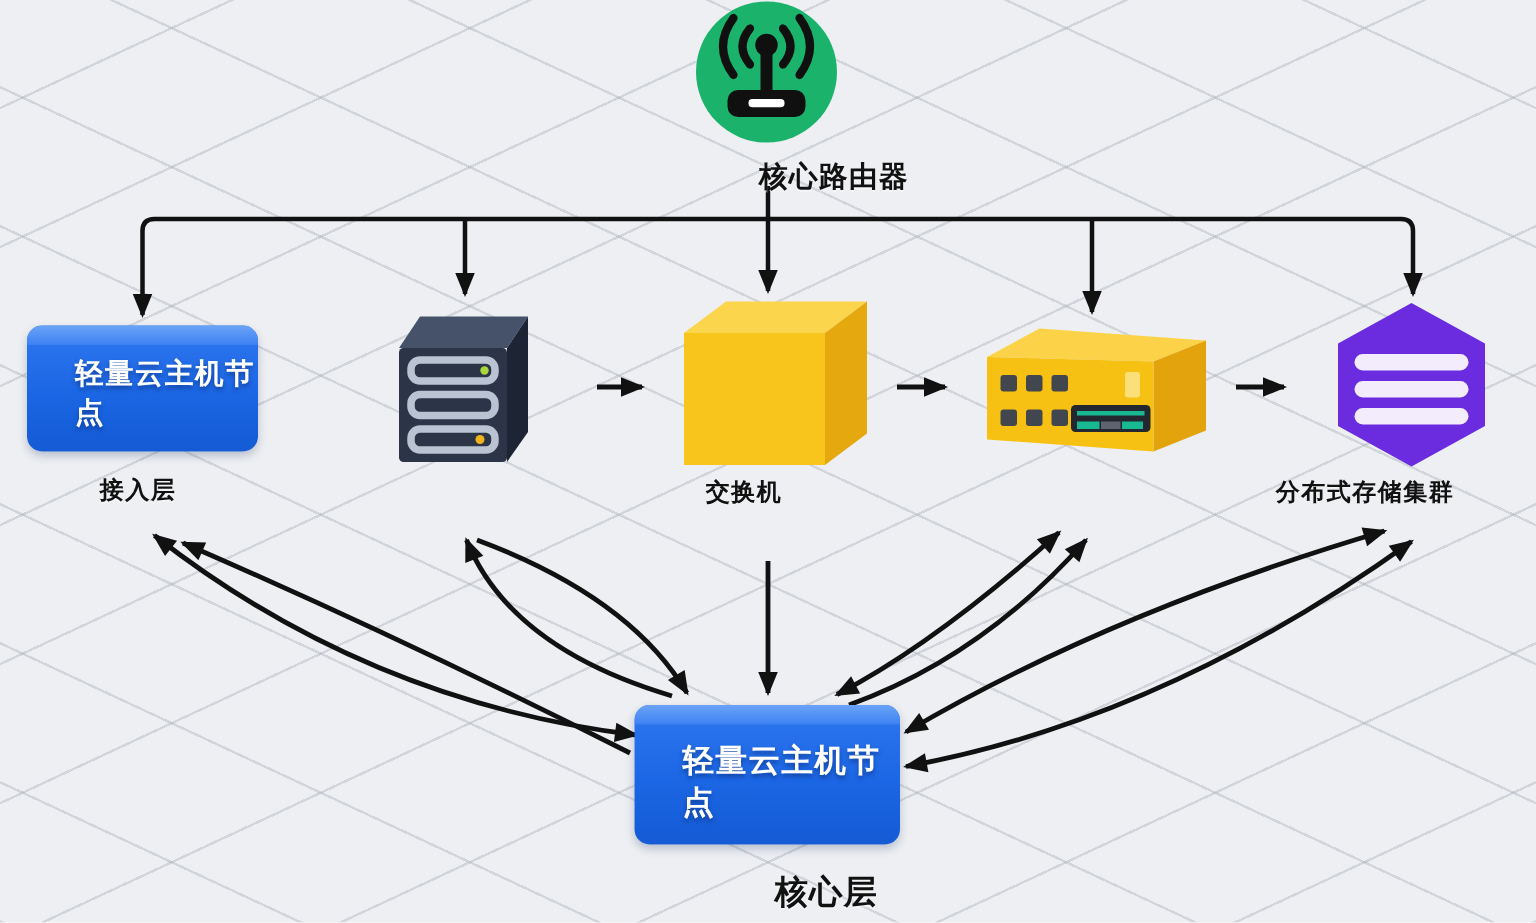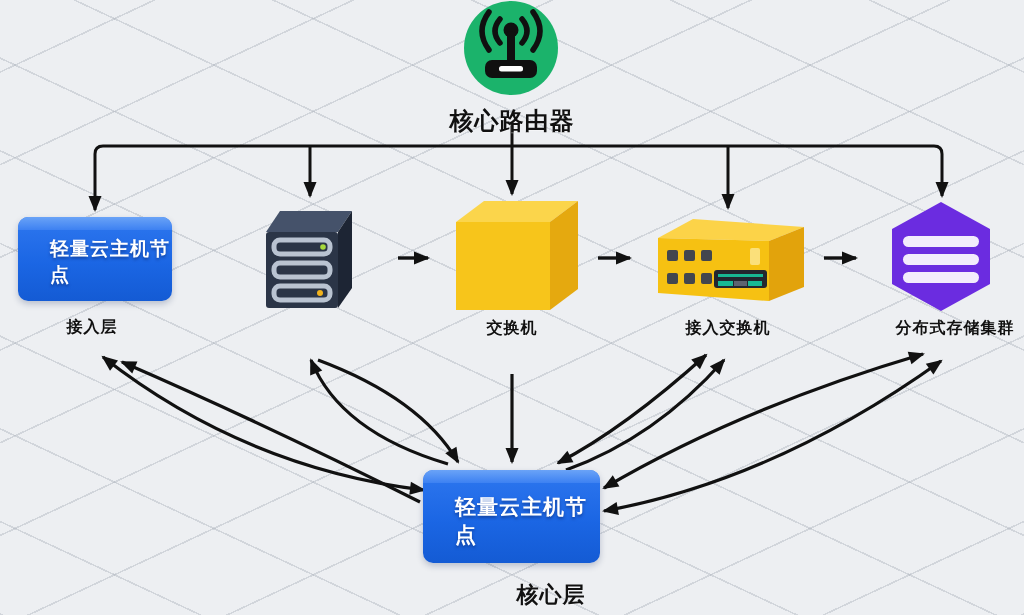--- a/index.html
+++ b/index.html
@@ -10,21 +10,21 @@
     background-image:
       repeating-linear-gradient(25deg,  rgba(165,172,182,0.38) 0px, rgba(165,172,182,0.38) 1.6px, transparent 1.6px, transparent 84px),
       repeating-linear-gradient(-25deg, rgba(165,172,182,0.38) 0px, rgba(165,172,182,0.38) 1.6px, transparent 1.6px, transparent 84px);
   }
   #wires{position:absolute;left:0;top:0;width:1024px;height:615px;}
   .lbl{
     position:absolute;transform:translateX(-50%);
     color:#111;font-weight:700;white-space:nowrap;letter-spacing:1px;
     text-shadow:0 1px 0 rgba(255,255,255,.4);
   }
-  .lbl-top{font-size:24px;}
+  .lbl-top{font-size:19px;margin-left:44px;}
   .lbl-row{font-size:16px;}
   .lbl-bottom{font-size:22px;margin-left:42px;}
   .bluebox{
     position:absolute;border-radius:10px;overflow:hidden;
     background:linear-gradient(180deg,#2e77ef 0%,#1b66e4 55%,#145bd4 100%);
     box-shadow:0 3px 6px rgba(30,50,100,.25);
     display:flex;align-items:center;justify-content:center;
   }
   .bluebox .bevel{
     position:absolute;top:0;left:0;right:0;height:13px;
@@ -145,17 +145,16 @@
     <div class="txt">轻量云主机节点</div>
   </div>
 
   <div id="core-box" class="bluebox">
     <div class="bevel"></div>
     <div class="txt">轻量云主机节点</div>
   </div>
 
   <div class="lbl lbl-top" style="left:512px;top:105px;">核心路由器</div>
   <div class="lbl lbl-row" style="left:92px;top:317px;">接入层</div>
-  <div class="lbl lbl-row" style="left:512px;top:318px;">交换机</div>
-  <div class="lbl lbl-row" style="left:728px;top:318px;">接入交换机</div>
-  <div class="lbl lbl-row" style="left:910px;top:318px;margin-left:45px;">分布式存储集群</div>
+  <div class="lbl lbl-row" style="left:496px;top:318px;">交换机</div>
+  <div class="lbl lbl-row" style="left:910px;top:318px;">分布式存储集群</div>
   <div class="lbl lbl-bottom" style="left:509px;top:580px;">核心层</div>
 </div>
 
 </body></html>

